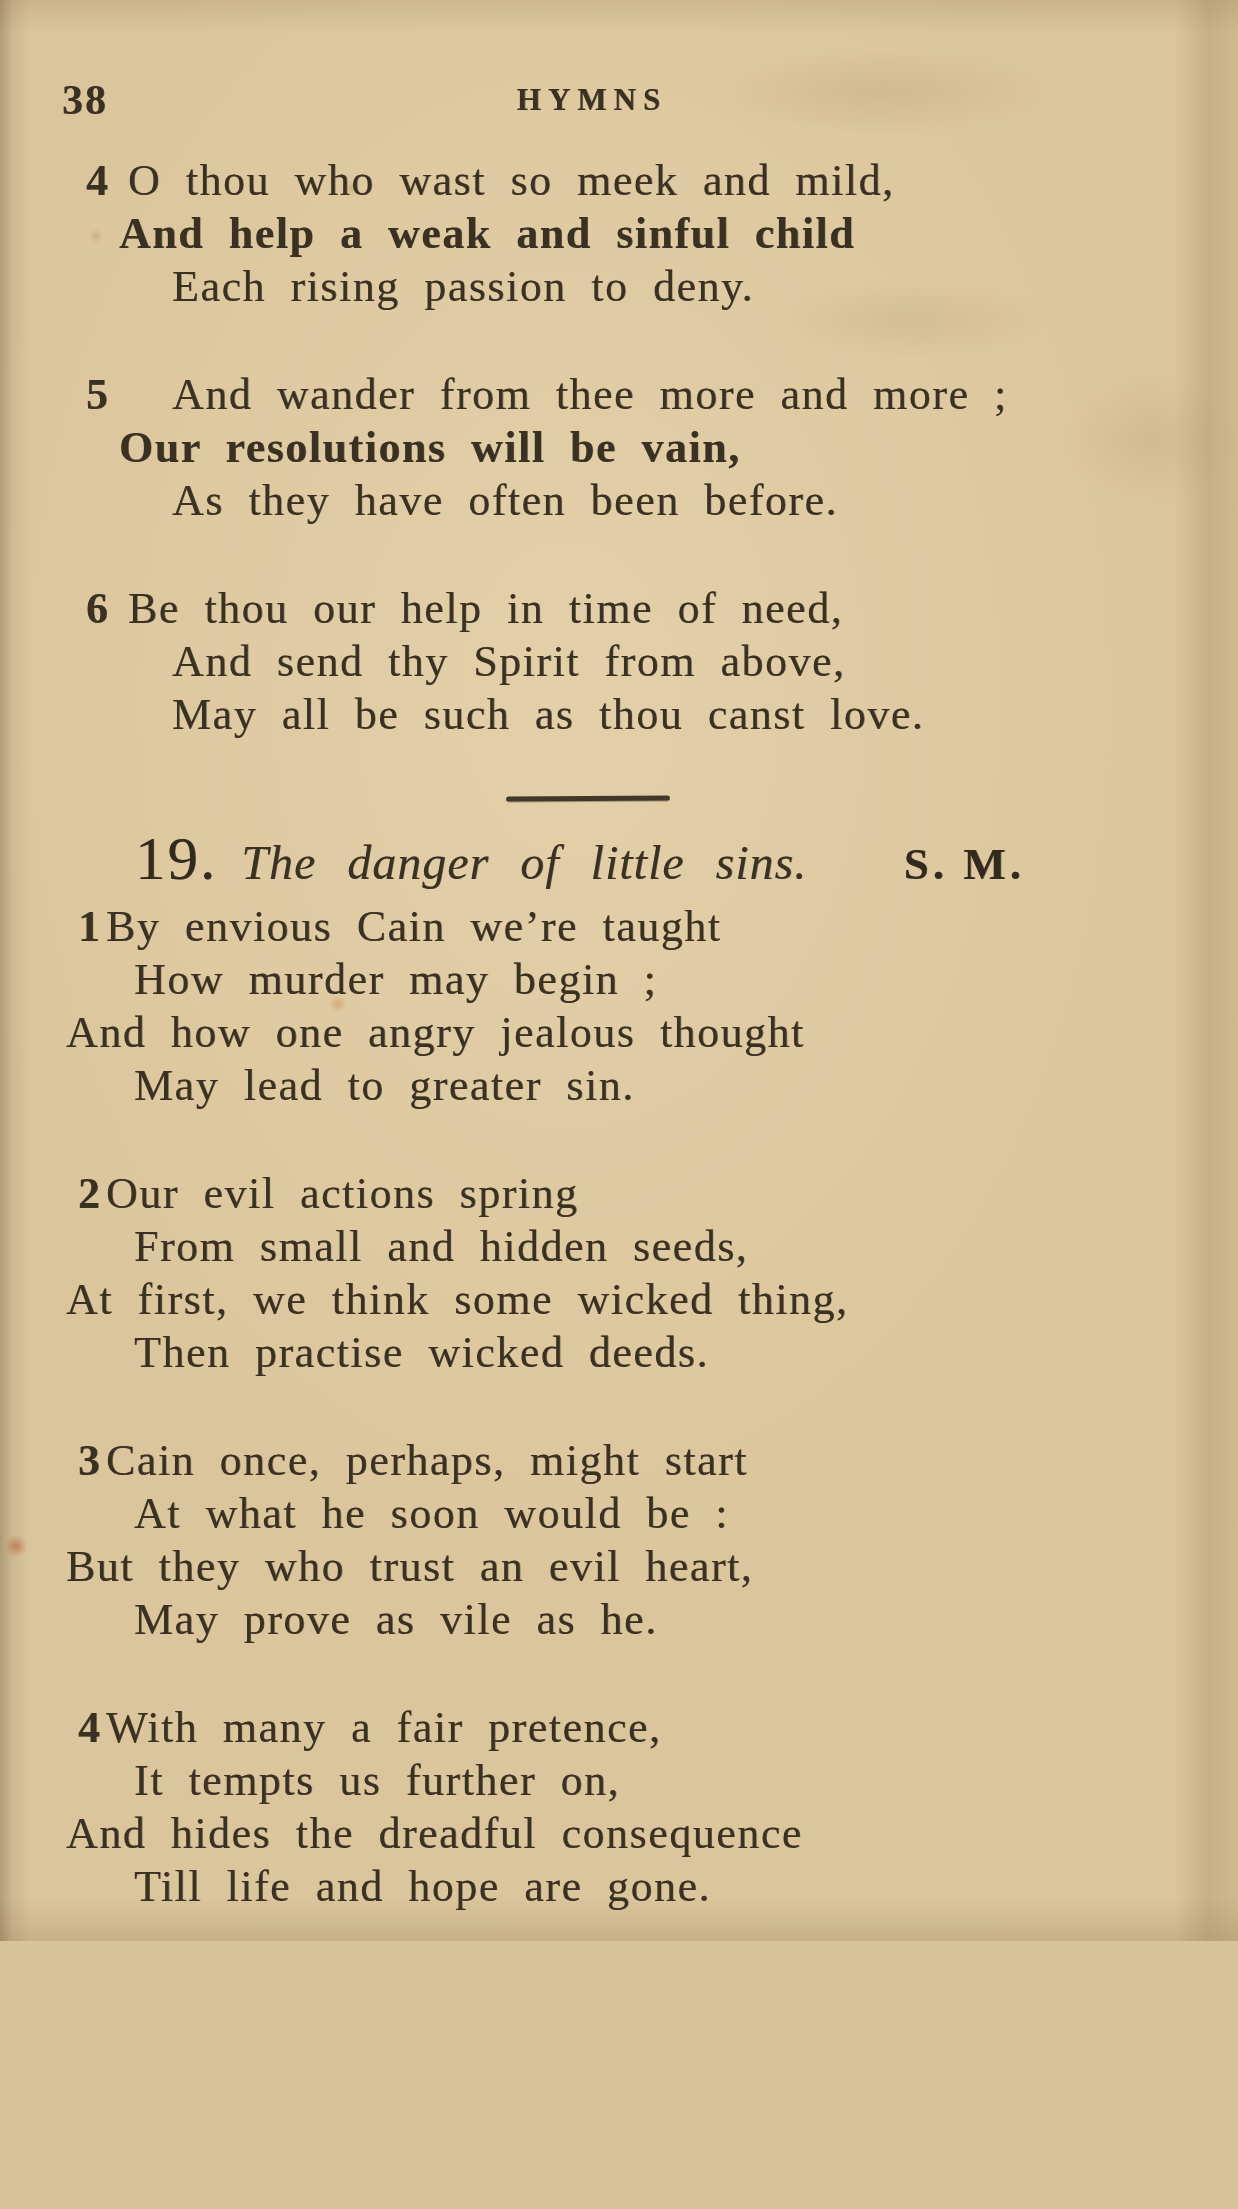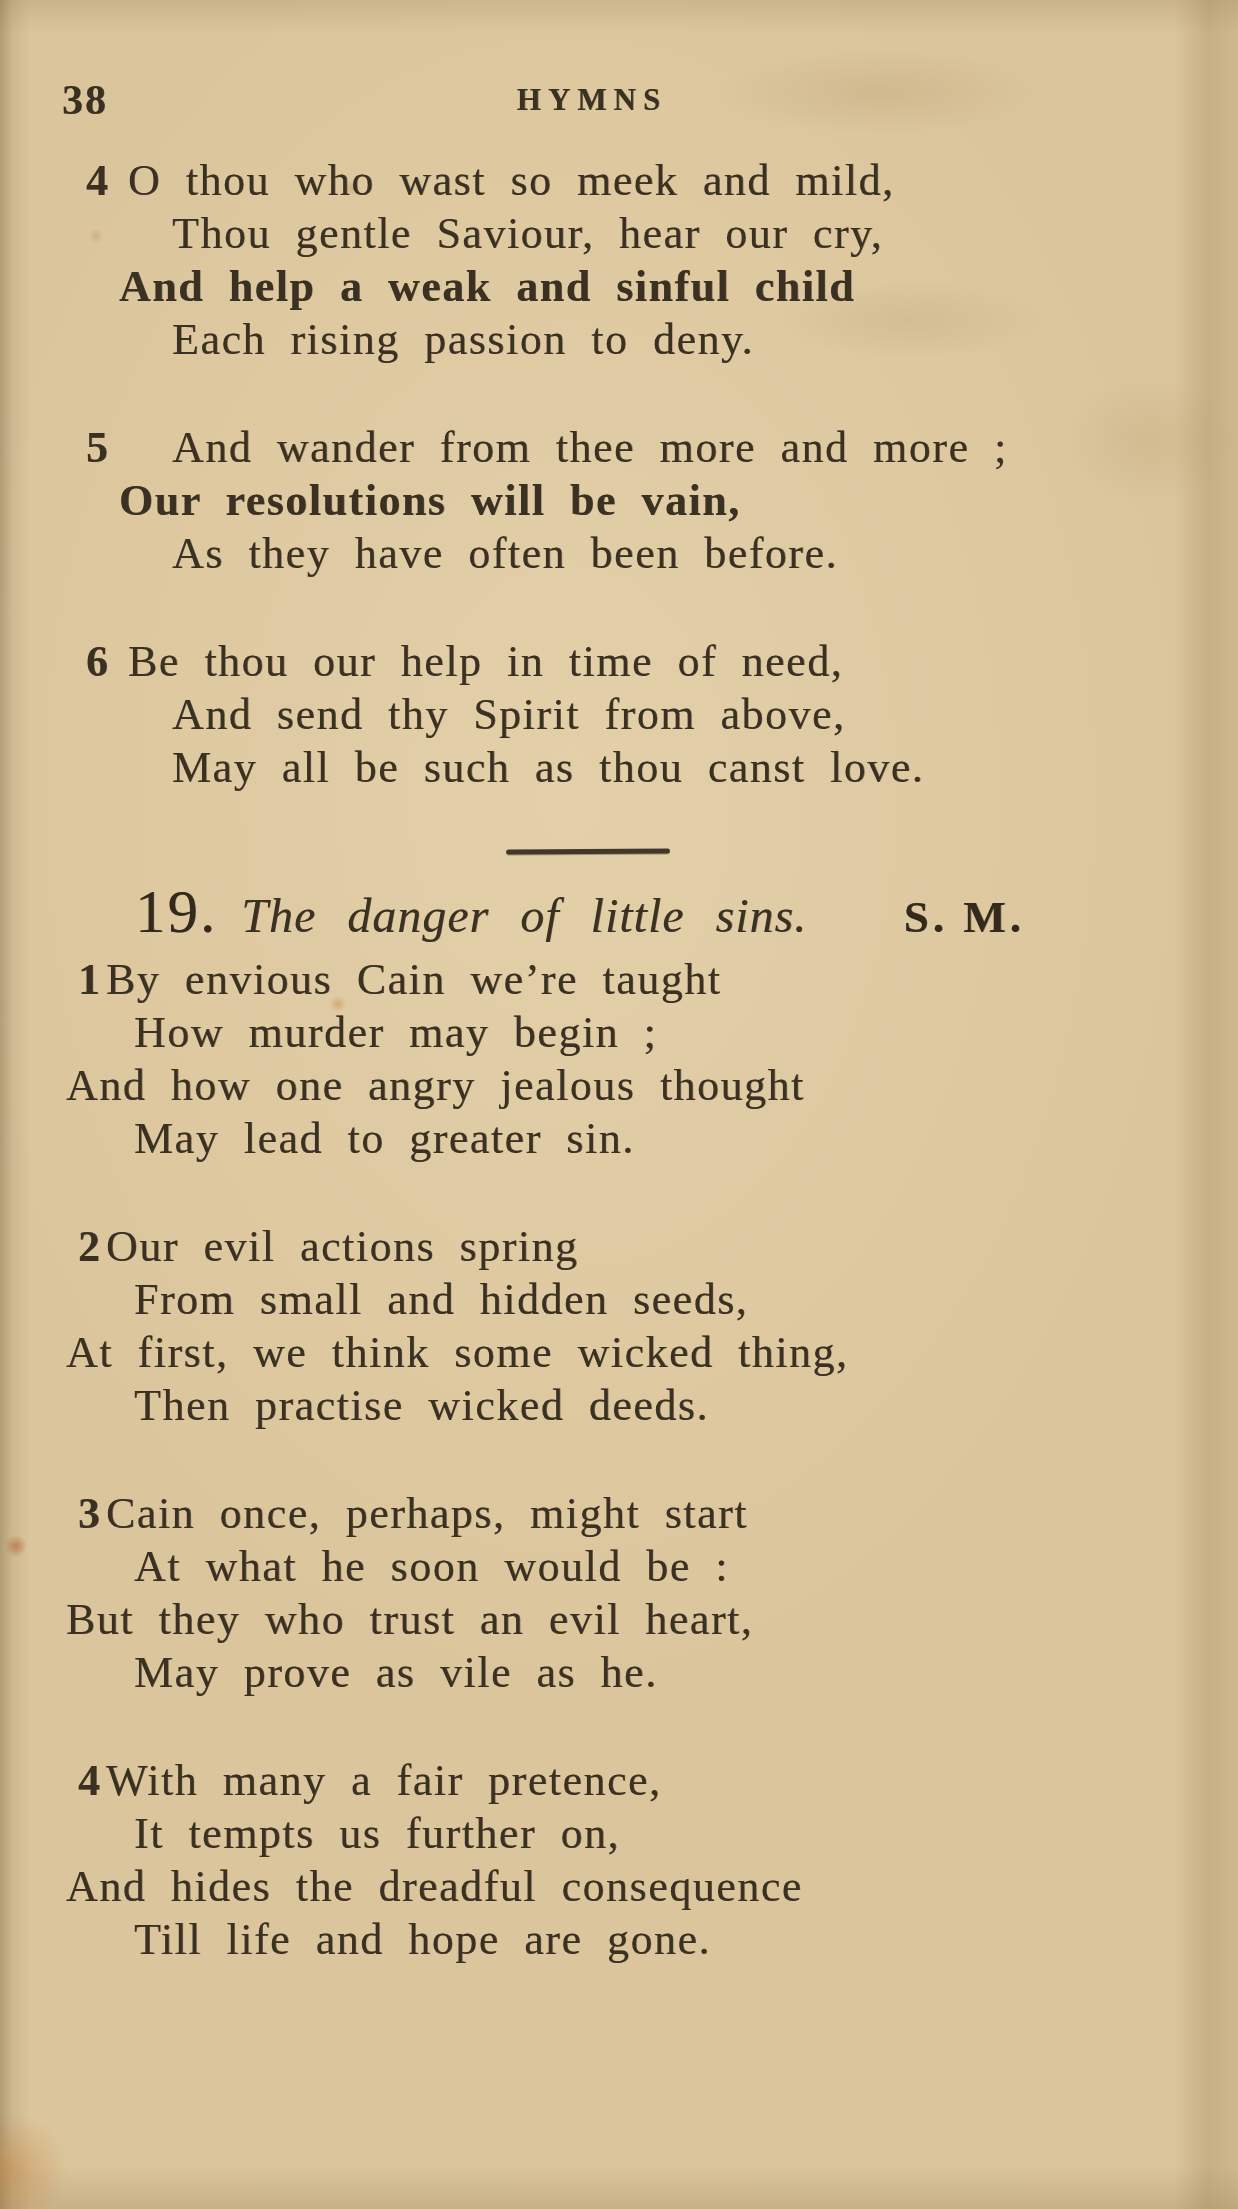--- a/index.html
+++ b/index.html
@@ -1,17 +1,17 @@
 <!DOCTYPE html>
 <html><head>
 <meta charset="utf-8">
 <style>
   html,body{margin:0;padding:0;background:#d9c398;}
   .page{
-    position:relative;width:1238px;height:2209px;overflow:hidden;
+    position:relative;width:1238px;height:1941px;overflow:hidden;
     font-family:"Liberation Serif","DejaVu Serif",serif;
     color:#3a3122;
     background-color:#dbc59c;
     background-image:
       radial-gradient(circle 80px at 10px 2170px, rgba(186,115,38,0.38), rgba(186,115,38,0) 72%),
       radial-gradient(circle 15px at 16px 1546px, rgba(167,62,22,0.45), rgba(167,62,22,0) 75%),
       radial-gradient(circle 11px at 338px 1004px, rgba(196,110,40,0.35), rgba(196,110,40,0) 78%),
       radial-gradient(circle 10px at 352px 188px, rgba(170,110,50,0.30), rgba(170,110,50,0) 78%),
       radial-gradient(circle 9px at 96px 236px, rgba(150,100,45,0.22), rgba(150,100,45,0) 80%),
       radial-gradient(ellipse 230px 60px at 880px 92px, rgba(140,110,60,0.15), rgba(140,110,60,0) 72%),
@@ -66,21 +66,20 @@
 <body>
 
 <div class="page">
   <div class="page-num txtfx">38</div>
   <div class="running-head txtfx">HYMNS</div>
 
   <div class="body-block">
     <div class="hymn-a" id="hymn-prev">
         <div class="stanza">
           <div class="line line-first txtfx"><span class="num">4</span><span>O thou who wast so meek and mild,</span></div>
-          <div class="line line-indent txtfx"><span>Thou gentle Saviour, hear our cry,</span></div>
           <div class="line line-flush txtfx"><span>And help a weak and sinful child</span></div>
           <div class="line line-indent txtfx"><span>Each rising passion to deny.</span></div>
         </div>
         <div class="stanza">
           <div class="line line-first txtfx"><span class="num">5</span></div>
           <div class="line line-indent txtfx"><span>And wander from thee more and more ;</span></div>
           <div class="line line-flush txtfx"><span>Our resolutions will be vain,</span></div>
           <div class="line line-indent txtfx"><span>As they have often been before.</span></div>
         </div>
         <div class="stanza">

